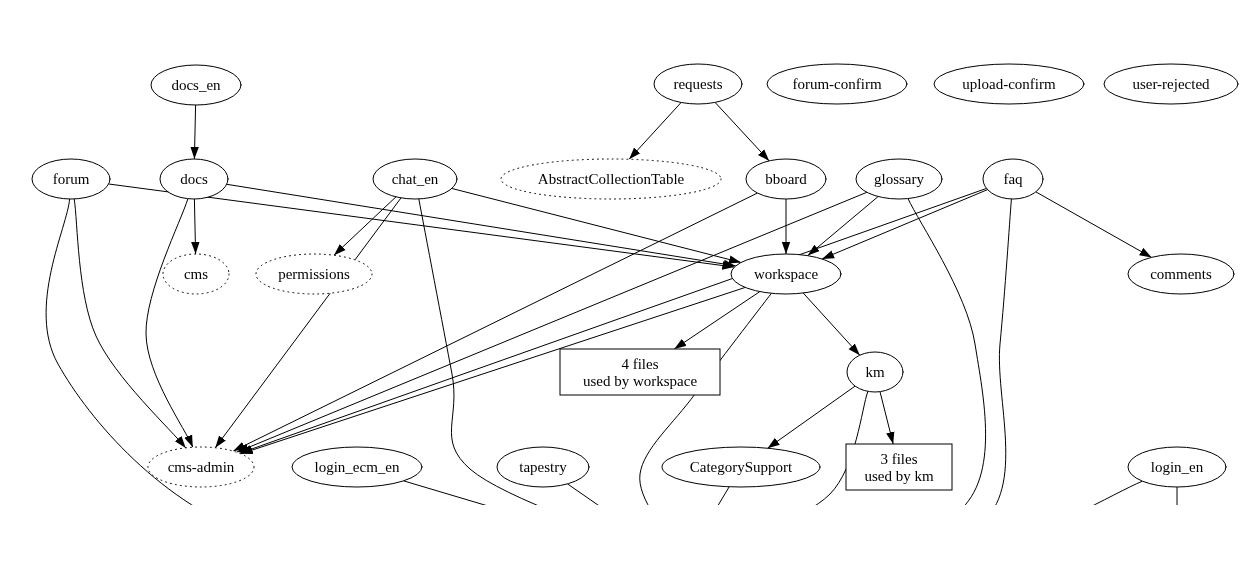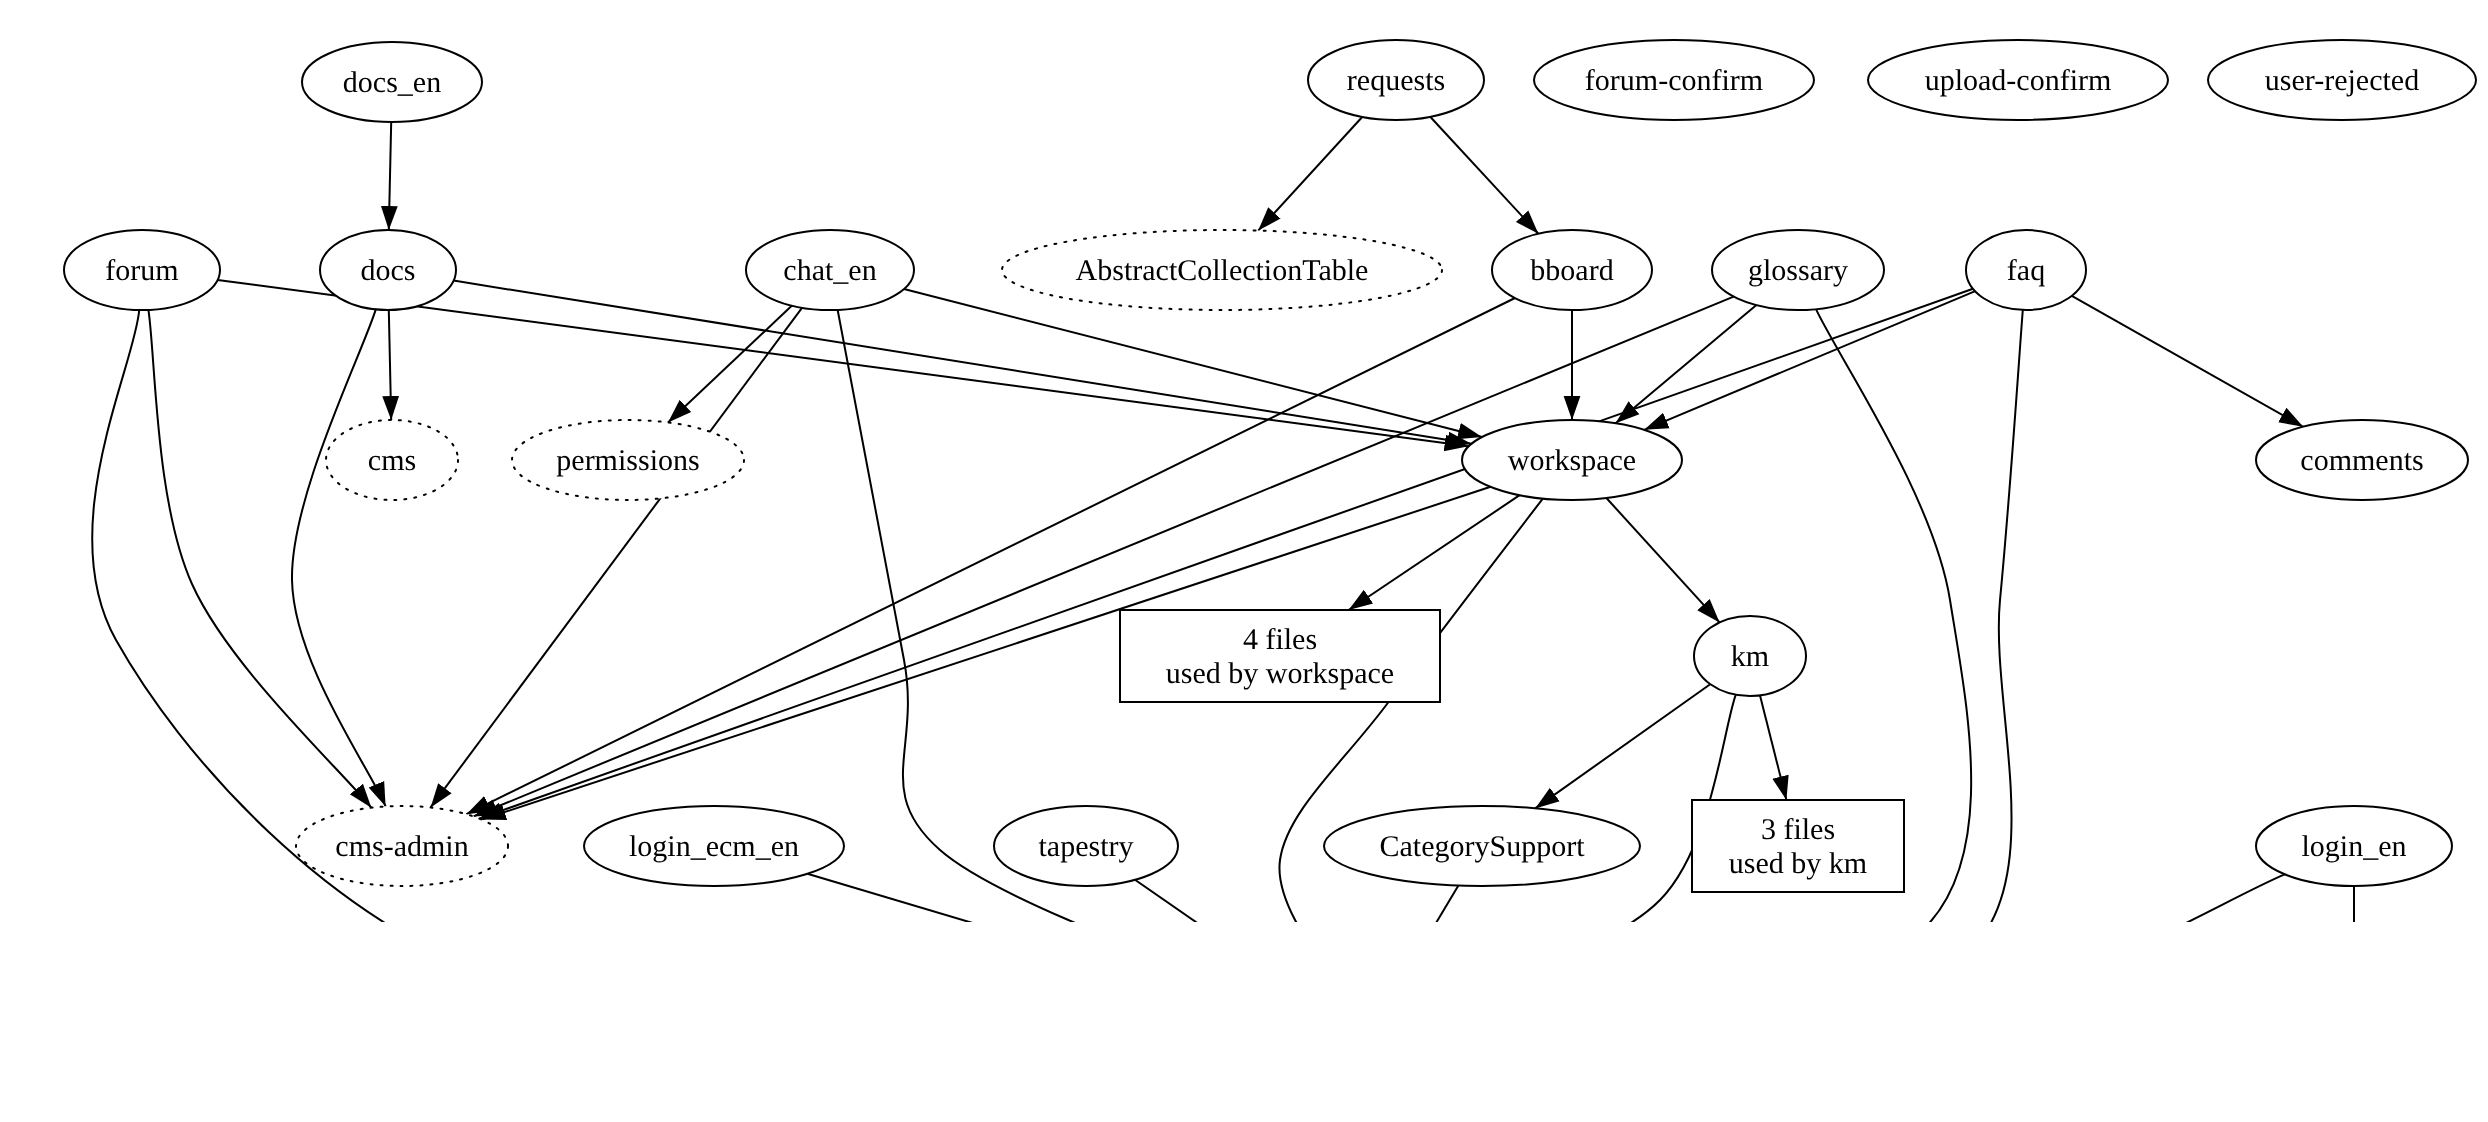--- a/index.html
+++ b/index.html
@@ -6,20 +6,21 @@
     margin: 0;
     padding: 0;
     background: #ffffff;
   }
   .graph-wrap {
     position: relative;
     width: 1244px;
     height: 461px;
     background: #ffffff;
     overflow: hidden;
+    margin-top: 44px;
   }
   svg {
     display: block;
   }
   text {
     font-family: "Liberation Serif", "DejaVu Serif", serif;
     font-size: 15px;
     fill: #000000;
   }
 </style>

